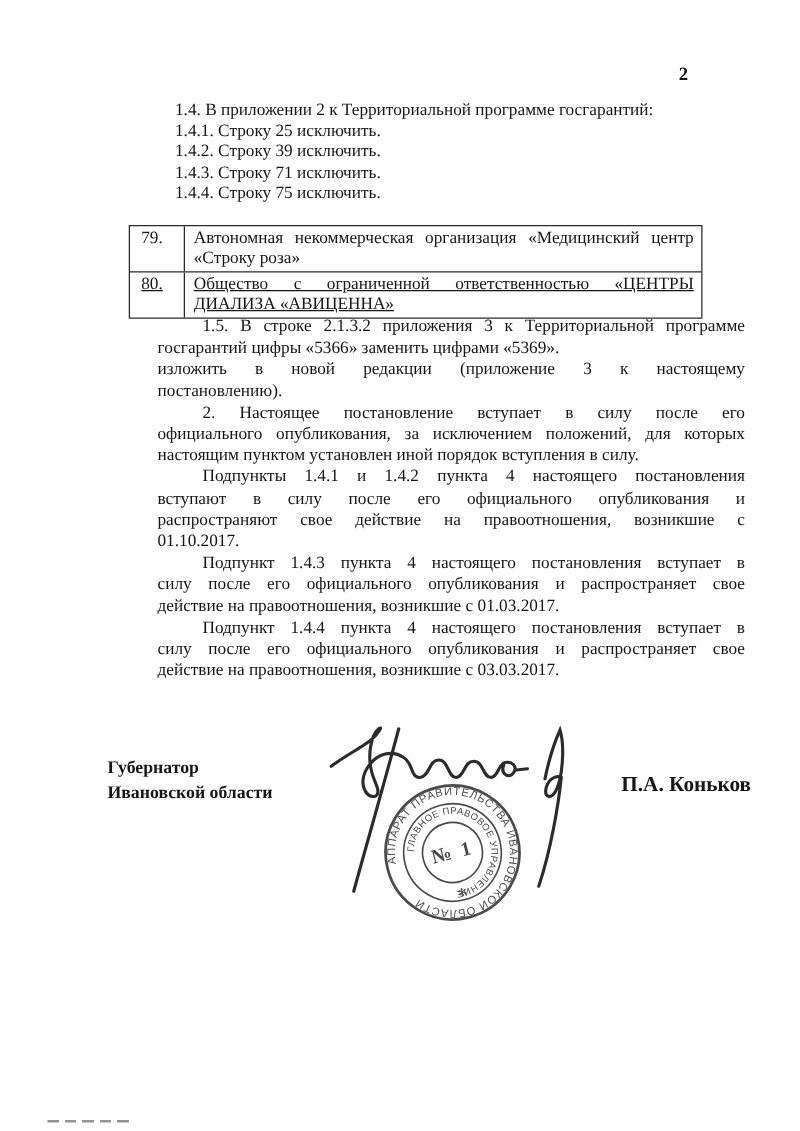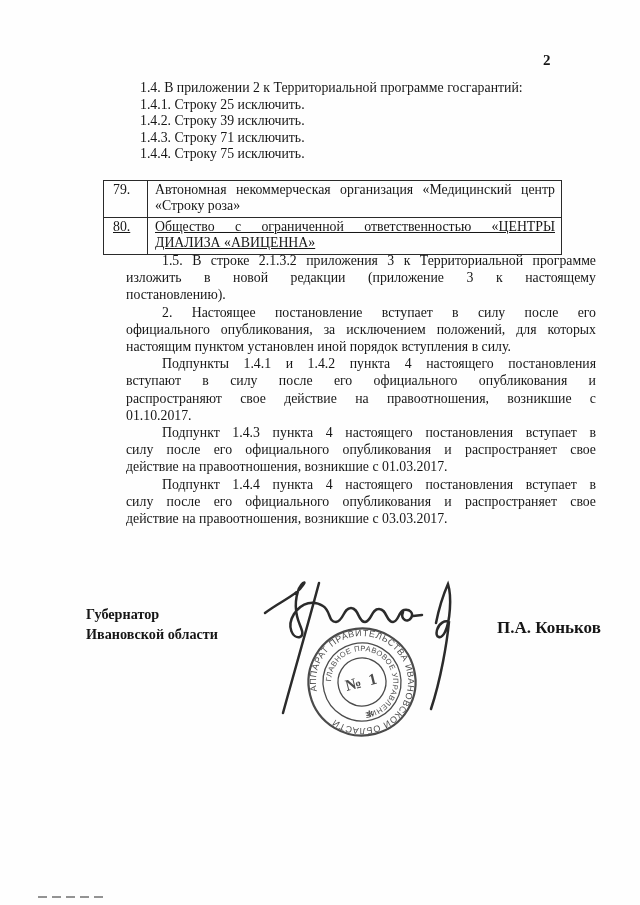--- a/index.html
+++ b/index.html
@@ -57,20 +57,21 @@
       <div class="ctext">
         <div class="jline">Общество с ограниченной ответственностью «ЦЕНТРЫ</div>
         <div class="jlast">ДИАЛИЗА «АВИЦЕННА»</div>
       </div>
     </div>
   </div>
 
   <div class="paras">
     <div>
       <div class="jline ind">1.5. В строке 2.1.3.2 приложения 3 к Территориальной программе</div>
+      <div class="jlast">госгарантий цифры «5366» заменить цифрами «5369».</div>
     </div>
     <div>
       <div class="jline">изложить в новой редакции (приложение 3 к настоящему</div>
       <div class="jlast">постановлению).</div>
     </div>
     <div>
       <div class="jline ind">2. Настоящее постановление вступает в силу после его</div>
       <div class="jline">официального опубликования, за исключением положений, для которых</div>
       <div class="jlast">настоящим пунктом установлен иной порядок вступления в силу.</div>
     </div>

